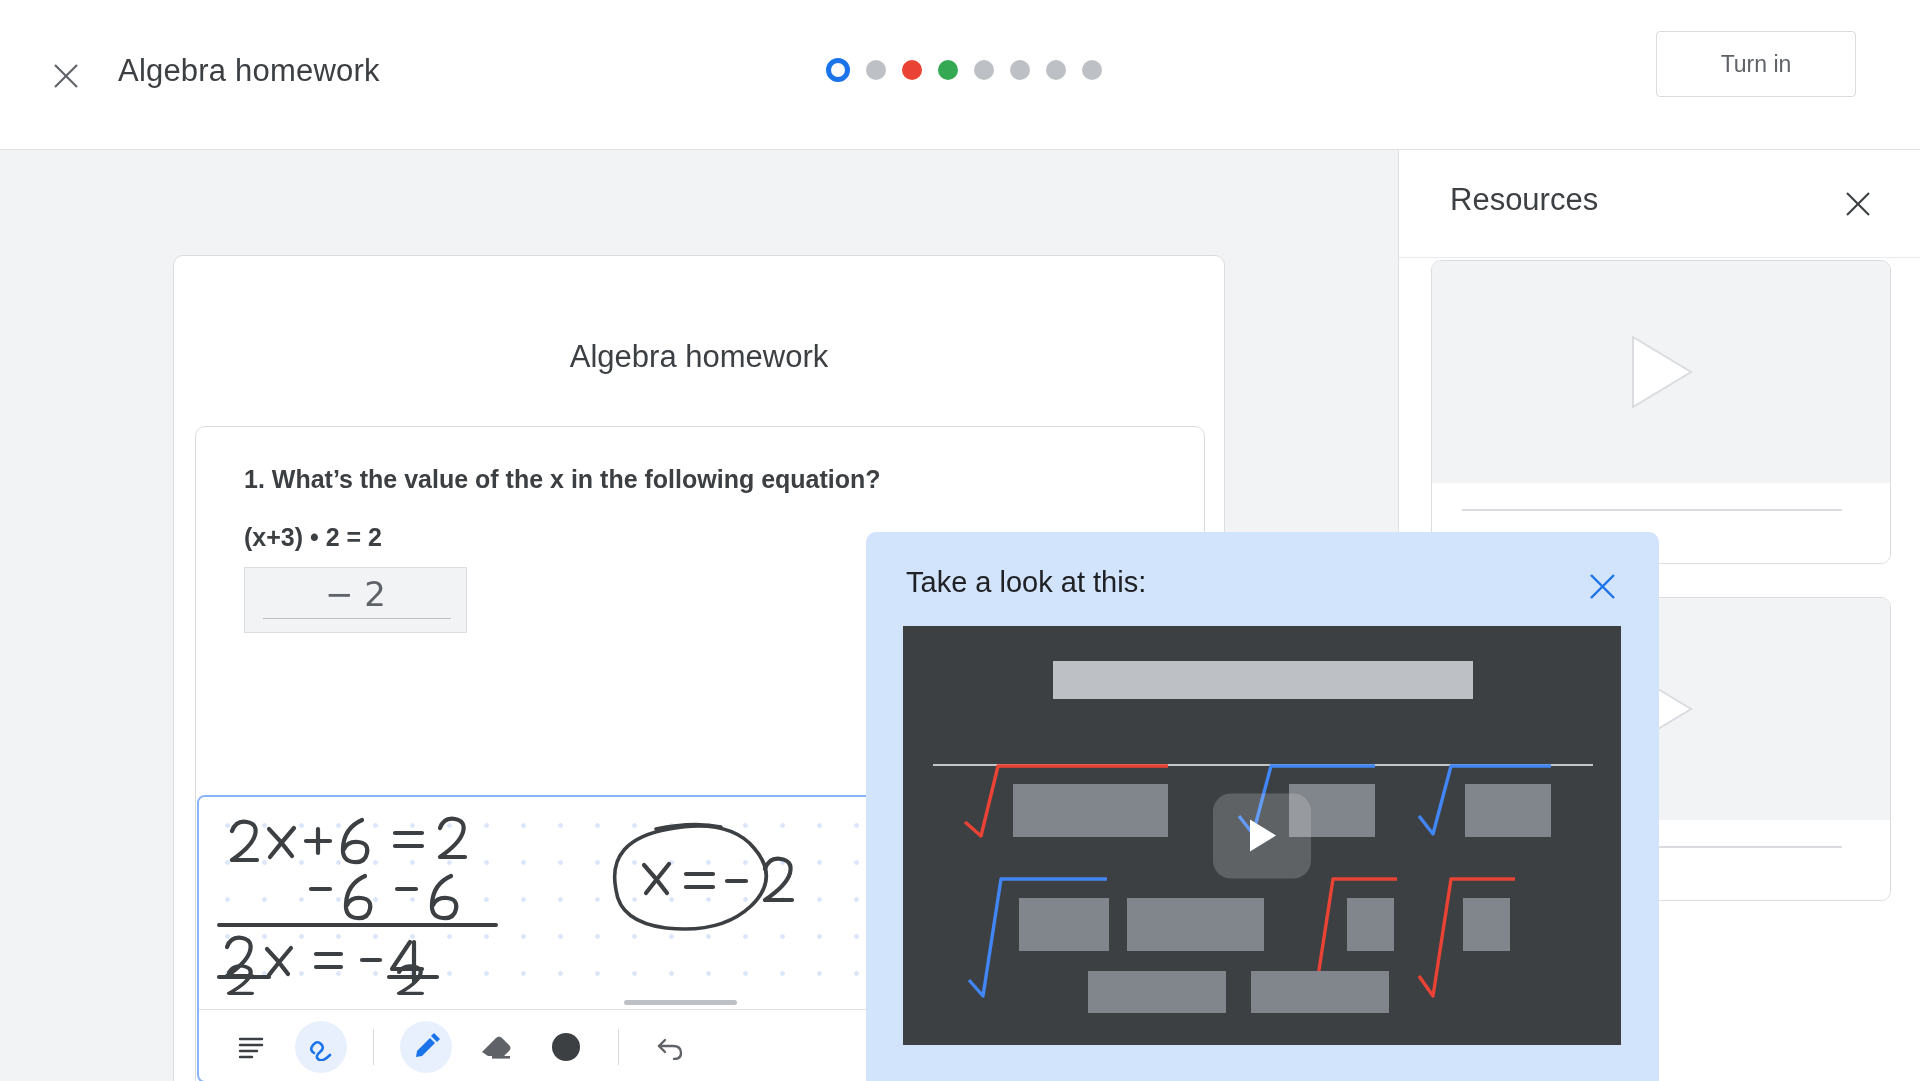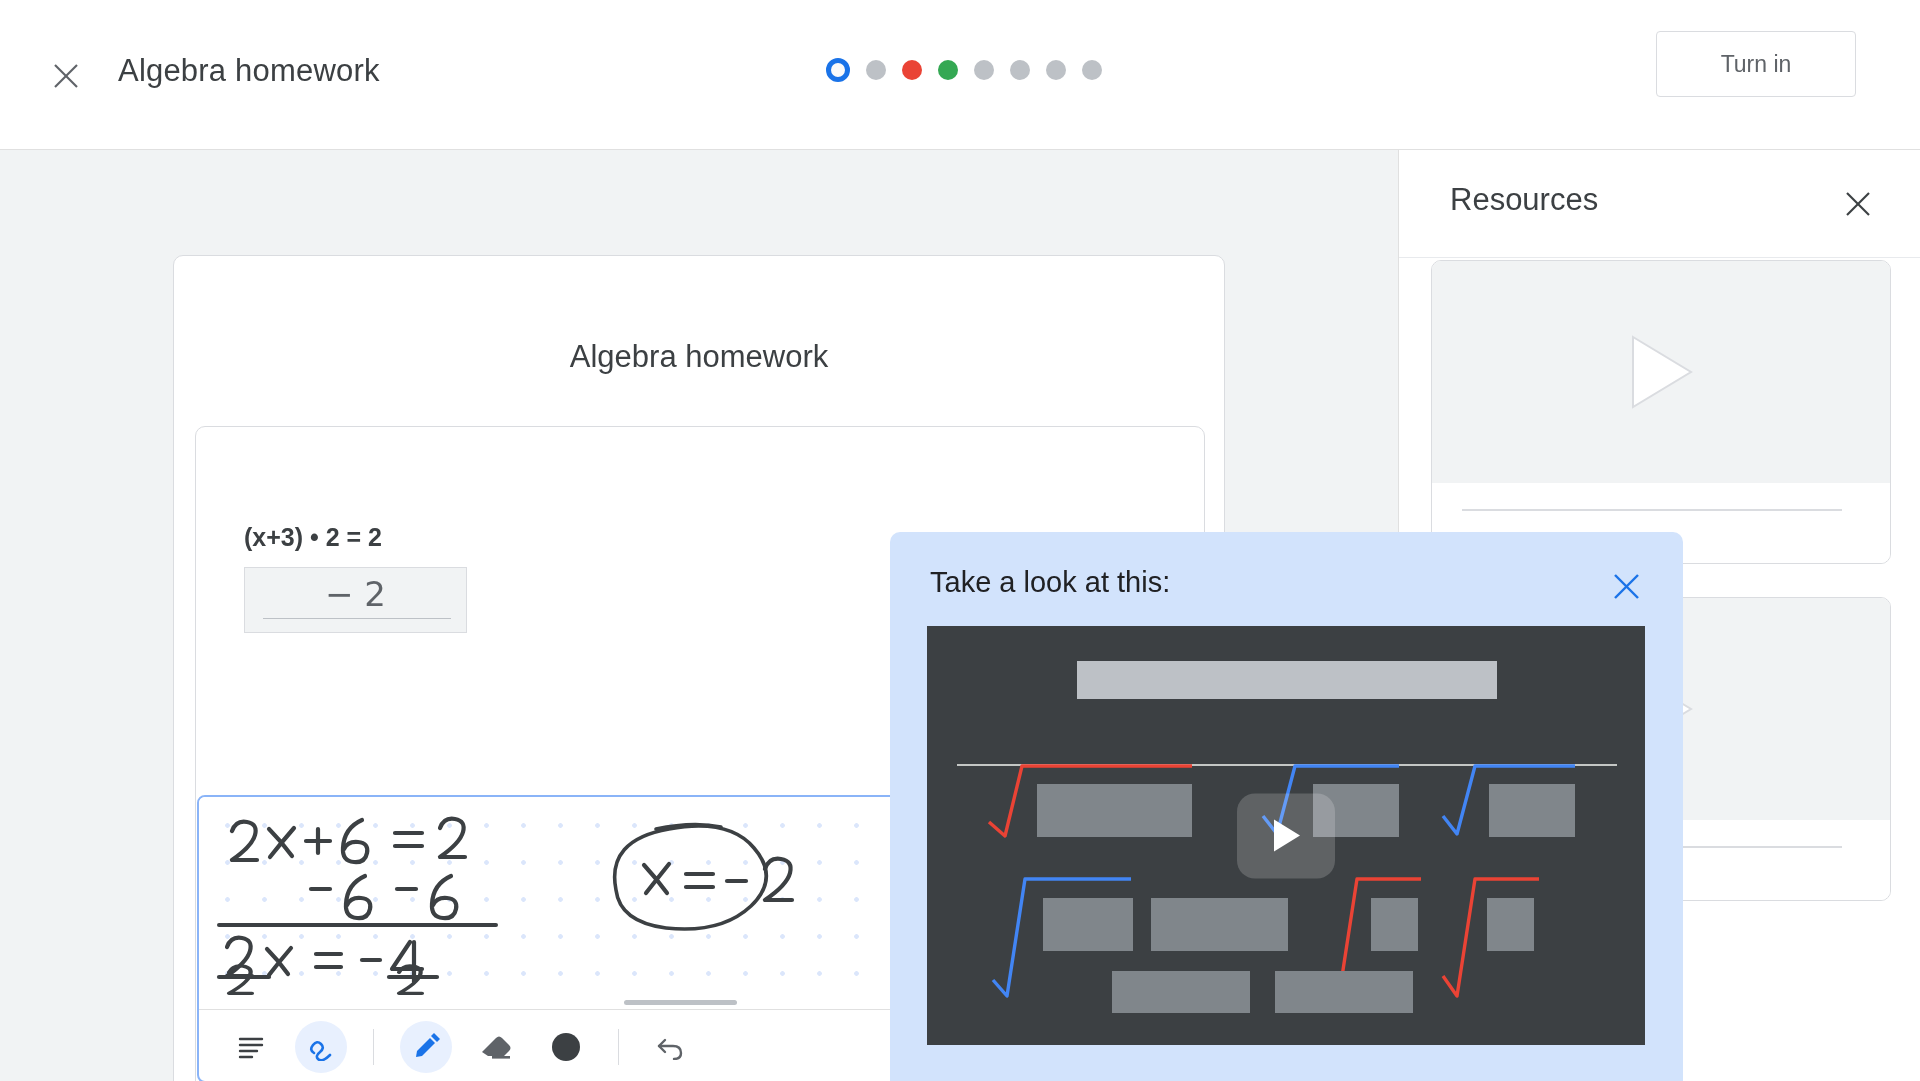--- a/index.html
+++ b/index.html
@@ -145,21 +145,20 @@
   }
   .tool-btn.active { background: #e8f0fe; }
   .tool-sep { width: 1px; height: 36px; background: #dadce0; margin: 0 8px; flex: none; }
 
   
   #video-popup {
     position: absolute; left: 866px; top: 532px;
     width: 793px; height: 549px;
     background: #d2e3fc; border-radius: 10px 10px 0 0;
     overflow: hidden;
-    margin-left: 24px;
   }
   #popup-title {
     position: absolute; left: 40px; top: 34px;
     font-size: 29px; color: #202124;
   }
   #popup-close { position: absolute; right: 40px; top: 38px; width: 33px; height: 33px; cursor: pointer; }
   #video-thumb {
     position: absolute; left: 37px; top: 94px;
     width: 718px; height: 419px;
     background: #3c4043; overflow: hidden; cursor: pointer;
@@ -199,20 +198,21 @@
       </div>
     <div id="turn-in-button">Turn in</div>
   </div>
 
   <div id="workspace">
 
     <div id="worksheet-card">
       <div id="worksheet-title">Algebra homework</div>
 
       <div id="question-card">
+        <div id="question-text">1. What’s the value of the x in the following equation?</div>
         <div id="equation-text">(x+3) • 2 = 2</div>
 
         <div id="answer-box">
           <div id="answer-value">− 2</div>
           <div id="answer-underline"></div>
         </div>
 
         <div id="ink-editor">
           <div id="ink-canvas">
             <svg width="1008" height="198" viewBox="0 0 1008 198" style="position:absolute;left:0;top:0;">

